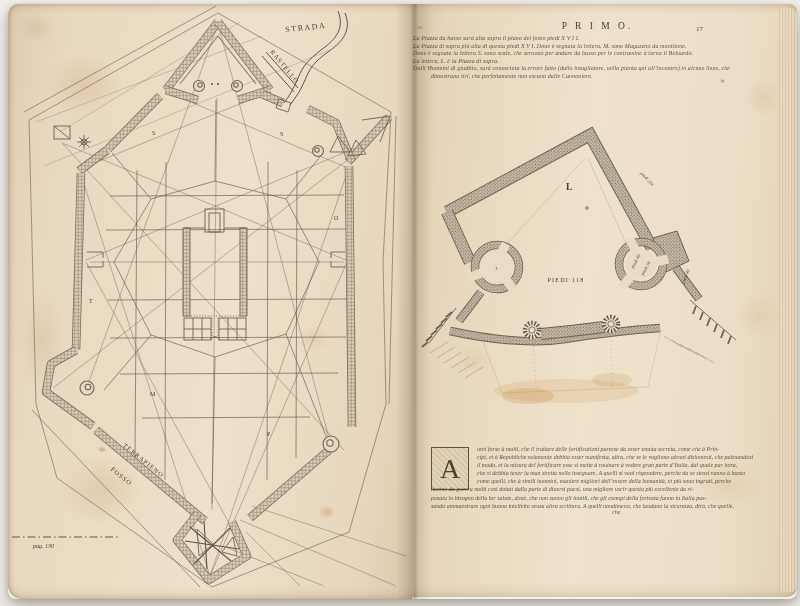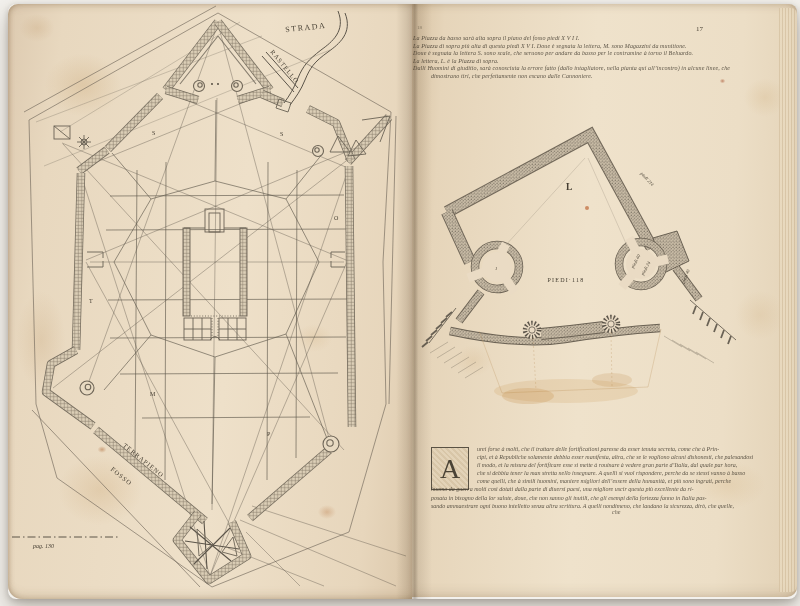--- a/index.html
+++ b/index.html
@@ -335,20 +335,21 @@
     <ellipse cx="612" cy="380" rx="20" ry="7" fill="#b5742a" opacity=".16"></ellipse>
     <circle cx="587" cy="208" r="2" fill="#b55420" opacity=".6"></circle>
 
     <text class="bigL" x="566" y="190">L</text>
     <text class="base" text-anchor="middle" x="566" y="282">PIEDI·118</text>
     <text class="tiny" text-anchor="middle" transform="translate(646,180) rotate(47)">piedi 214</text>
     <text class="tiny" text-anchor="middle" transform="translate(687,277) rotate(-68)">piedi 40</text>
   </svg>
 
   <div class="abs ink" id="sig">18</div>
+  <div class="abs ink" id="title">P R I M O.</div>
   <div class="abs ink" id="folio">17</div>
 
   <div class="abs ink" id="intro">
     <div>La Piazza da basso sarà alta sopra il piano del fosso piedi    X V I I.</div>
     <div>La Piazza di sopra più alta di questa piedi   X V I.   Doue è segnata la lettera, M. sono Magazzini da munitione.</div>
     <div>Doue è segnata la lettera S. sono scale, che seruono per andare da basso per le contramine à torno il Beluardo.</div>
     <div>La lettera, L. è la Piazza di sopra.</div>
     <div>Dalli Huomini di giuditio, sarà conosciuta la errore fatto (dallo intagliatore, nella pianta qui all’incontro) in alcune linee, che</div>
     <div class="indent">dimostrano tiri, che perfettamente non escano dalle Cannoniere.</div>
   </div>

